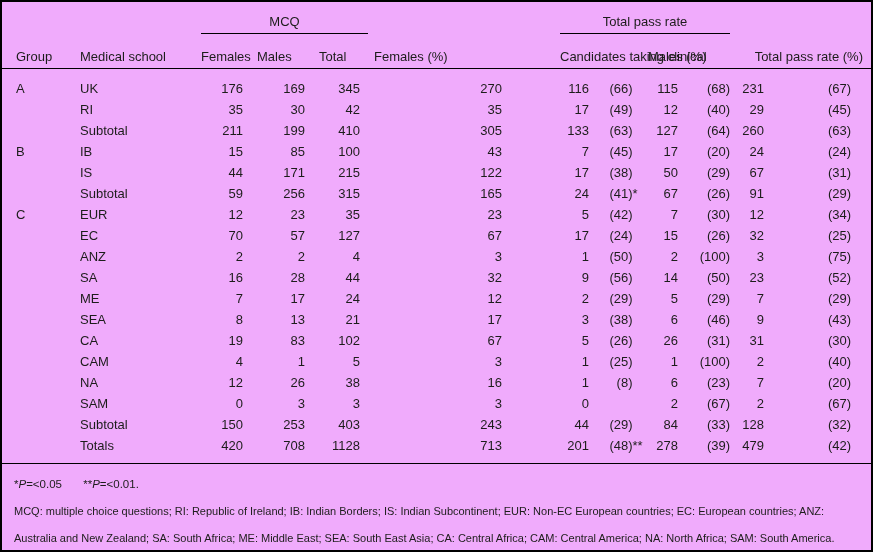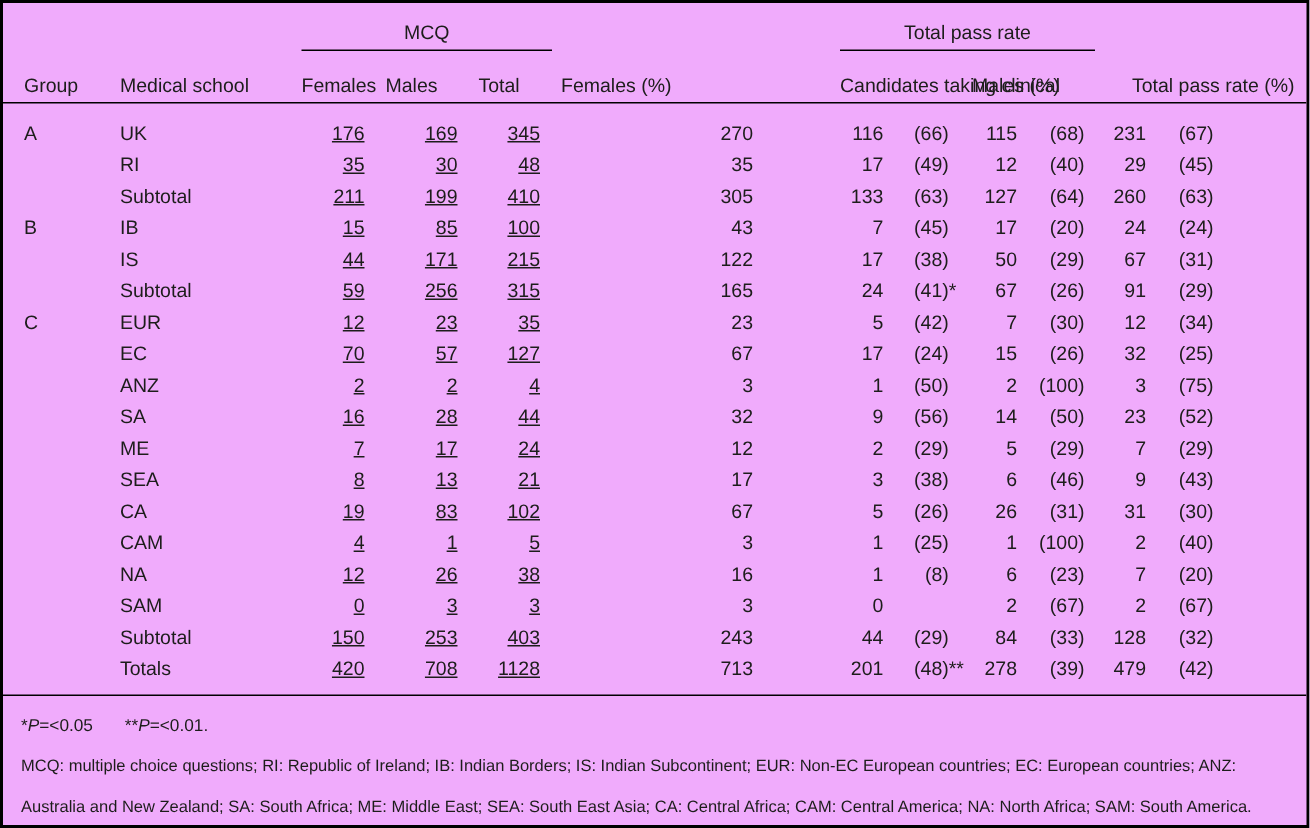--- a/index.html
+++ b/index.html
@@ -24,23 +24,23 @@
   .thead-row2 .th { padding-bottom:7px; white-space:nowrap;margin-top:15px; }
   .th-left { text-align:left; padding-left:2px; }
   .th-center { text-align:left; }
   .th-right { text-align:right; }
   .head-rule { border-bottom:1.5px solid #000; }
   
   .tbody { padding-top:9px; padding-bottom:7px; border-bottom:1.5px solid #000; }
   .tr { height:21px; align-items:center; font-size:13px; }
   .td { white-space:nowrap; }
   .c-left { text-align:left; padding-left:2px; }
-  .num3 { text-align:right; padding-right:14px;text-decoration:underline; }
+  .num3 { text-align:right; padding-right:14px; }
   .num6 { text-align:right; padding-right:58px; }
-  .pass { display:flex; justify-content:flex-start; }
+  .pass { display:flex; justify-content:space-between; }
   .p7 { padding-right:2px; } .p8 { padding-right:4px; } .p9 { padding-right:12px; }
   .pn { display:inline-block; width:30px; text-align:right; }
   .pp { display:inline-block; width:40px; text-align:right; margin-left:5px; }
   .ps { display:inline-block; width:14px; text-align:left; overflow:visible; }
   
   .footnotes { padding:10px 10px 0 12px; }
   .sig { font-size:11.5px; padding-top:4px; }
   .sig .it { font-style:italic; }
   .sig2 { margin-left:18px; }
   .abbr { font-size:11px; line-height:27px; padding-top:8px; text-align:left; }
@@ -92,21 +92,21 @@
           <span class="pn">231</span>
           <span class="pp">(67)</span>
         </span>
       </div>
 
     <div class="grid tr">
         <span class="td c-left"></span>
         <span class="td c-left">RI</span>
         <span class="td num3">35</span>
         <span class="td num3">30</span>
-        <span class="td num3">48</span>
+        <span class="td num3">42</span>
         <span class="td num6">35</span>
         <span class="td pass p7">
           <span class="pn">17</span>
           <span class="pp">(49)</span>
           <span class="ps"></span>
         </span>
         <span class="td pass p8">
           <span class="pn">12</span>
           <span class="pp">(40)</span>
         </span>

